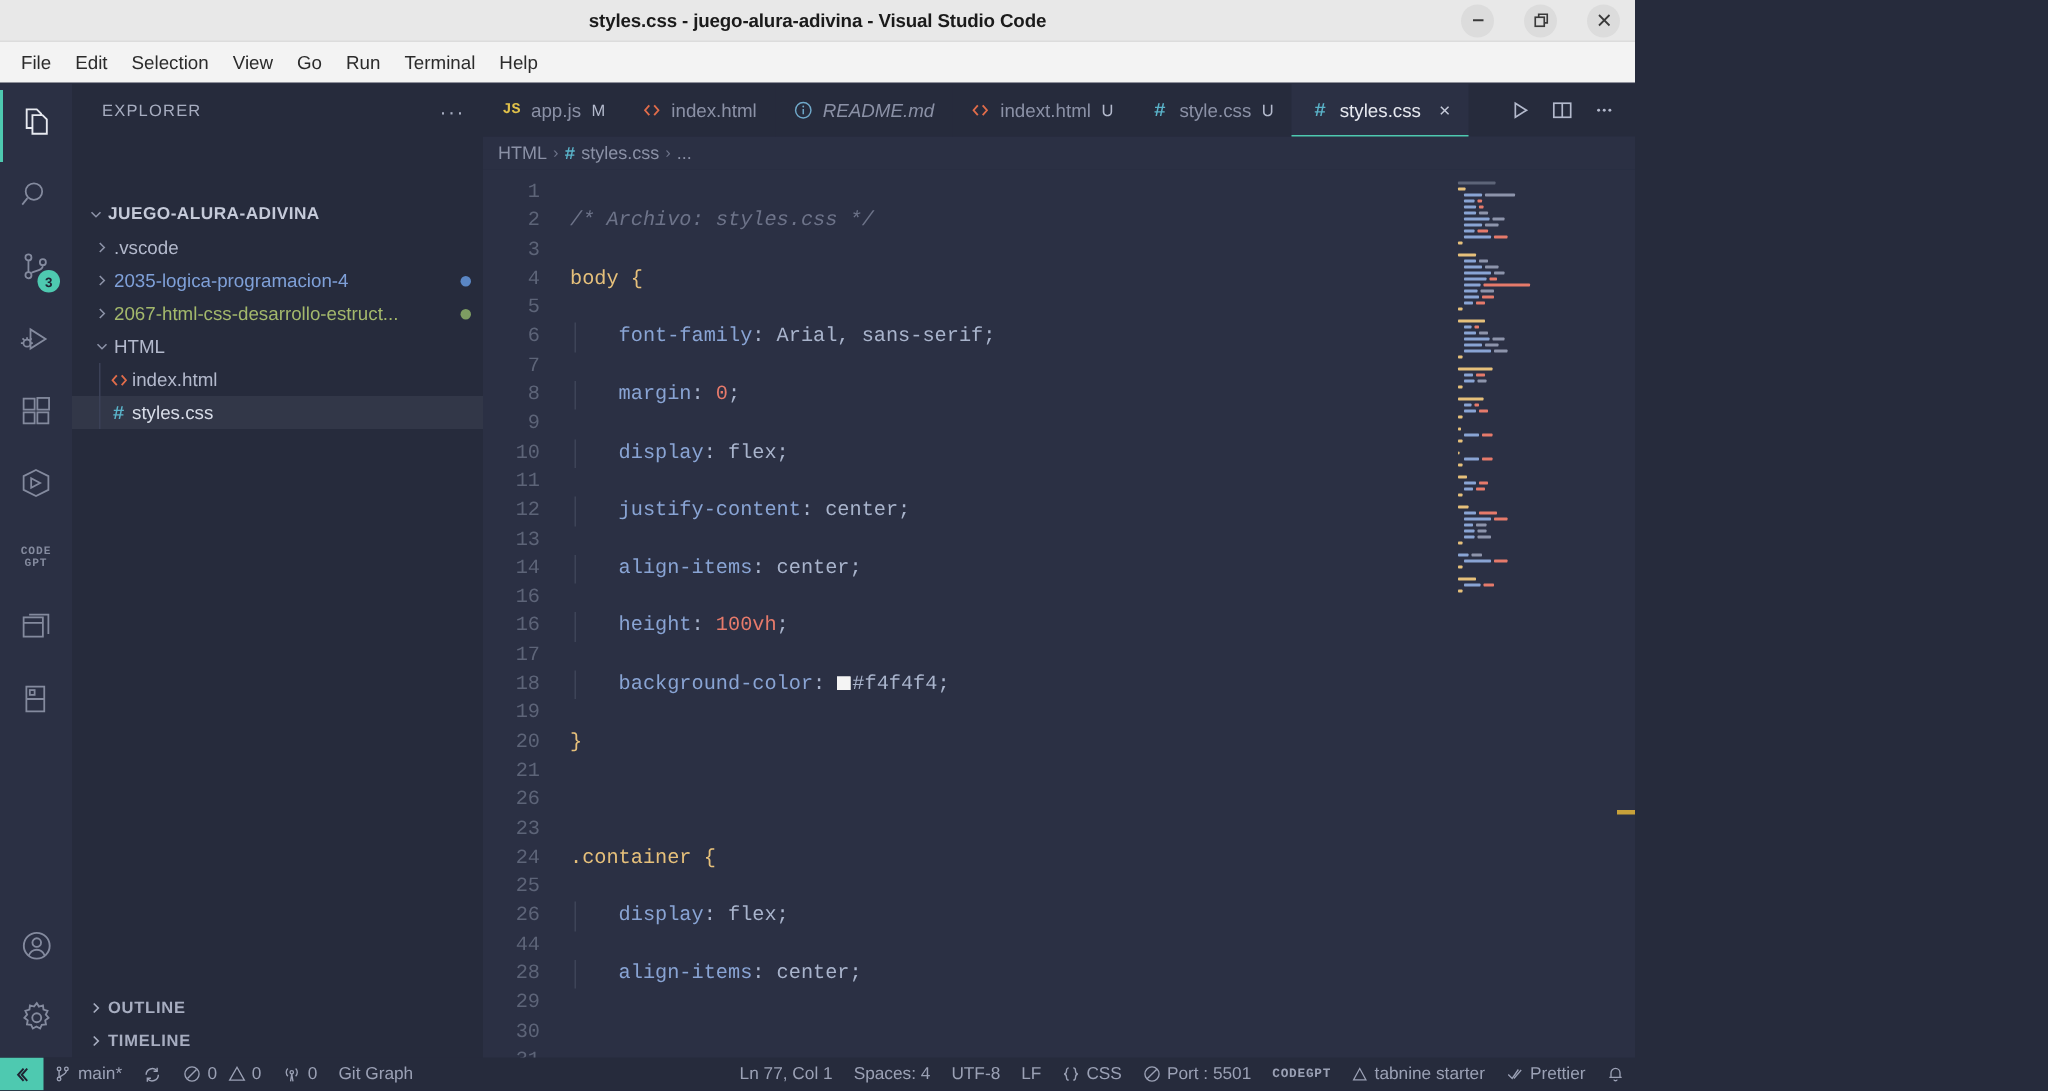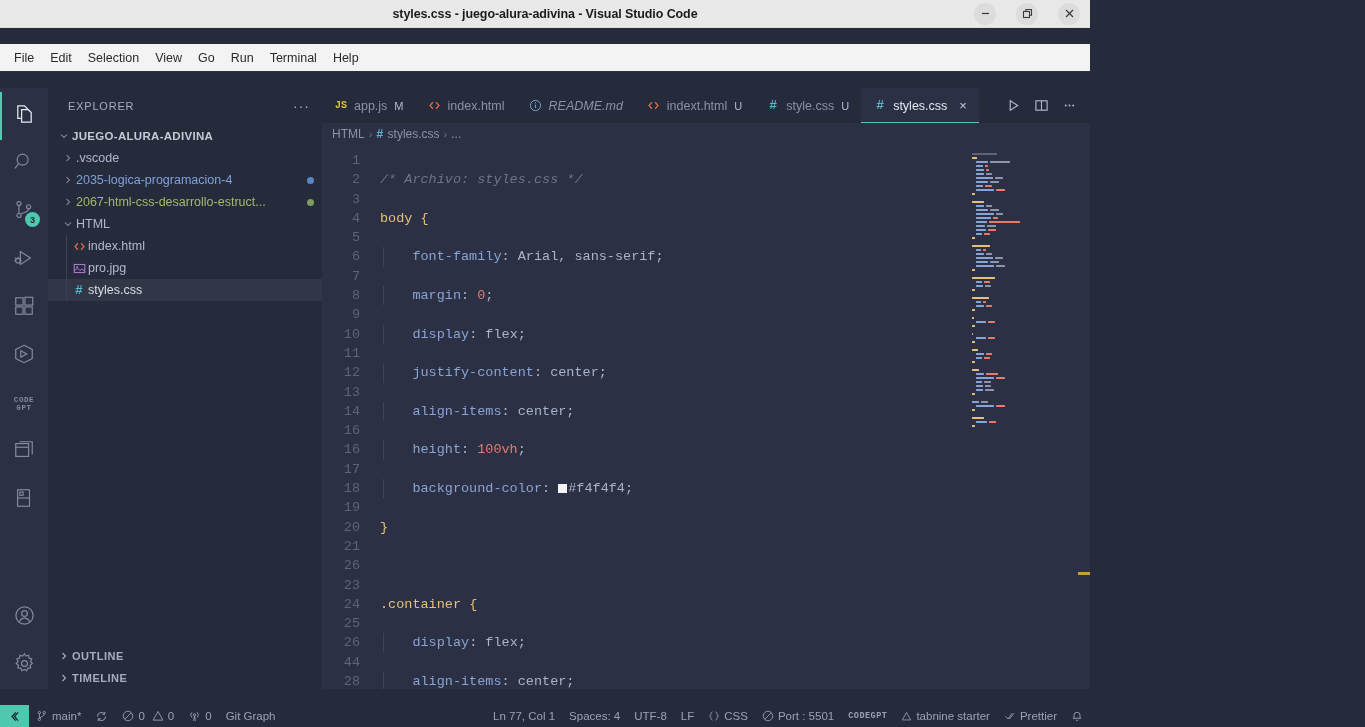--- a/index.html
+++ b/index.html
@@ -2,21 +2,21 @@
 <html><head>
 <meta charset="utf-8">
 <style>
   * { box-sizing: border-box; margin: 0; padding: 0; }
   html, body {
     width: 1365px; height: 727px;
     overflow: hidden;
     font-family: "Liberation Sans", sans-serif;
     background: #262b3c;
   }
-  .app { width: 1090px; height: 727px; display: flex; flex-direction: column; position: relative; gap: 16px; }
+  .app { width: 1090px; height: 727px; display: flex; flex-direction: column; position: relative; }
 
   
   .titlebar {
     height: 28px; background: #e8e8e8; color: #1a1a1a;
     display: flex; align-items: center; position: relative; flex: none;
     border-bottom: 1px solid #dcdcdc;
   }
   .titlebar-title {
     position: absolute; left: 0; right: 0; text-align: center;
     font-size: 12.5px; font-weight: bold; color: #1b1b1b;
@@ -71,21 +71,21 @@
     text-align: center; color: #848a9e; font-family: "Liberation Mono", monospace;
   }
 
   
   .sidebar { width: 274px; background: #262b3c; display: flex; flex-direction: column; flex: none; }
   .sidebar-header {
     height: 35px; display: flex; align-items: center; padding: 0 12px 0 20px;
     font-size: 11px; letter-spacing: 0.8px; color: #a7adc0; font-weight: normal;
   }
   .sidebar-header .dots { margin-left: auto; color: #a7adc0; font-size: 14px; letter-spacing: 1px; line-height: 10px; }
-  .tree { flex: 1; overflow: hidden; padding-top: 2px; }
+  .tree { flex: 1; overflow: hidden; padding-top: 2px; margin-top: 39px; }
   .row {
     height: 22px; display: flex; align-items: center; font-size: 12.5px;
     color: #b3b9cc; padding-right: 8px; position: relative; white-space: nowrap;
   }
   .row.root { font-weight: bold; font-size: 11.5px; letter-spacing: 0.3px; color: #c5cad9; padding-left: 8px; }
   .row.selected { background: #323748; }
   .row .chev { width: 16px; display: flex; align-items: center; justify-content: center; color: #8b91a6; flex: none; }
   .row .ficon { width: 18px; display: flex; align-items: center; justify-content: center; flex: none; }
   .row .lbl { overflow: hidden; text-overflow: ellipsis; }
   .row .gitmark { margin-left: auto; width: 7px; height: 7px; border-radius: 50%; flex: none; }
@@ -382,30 +382,20 @@
         <div class="row indent-2">
           <span class="ficon">
             <svg width="13" height="13" viewBox="0 0 16 16" fill="none" stroke="#e06c4a" stroke-width="1.5">
               <path d="M6 4 L2.5 8 L6 12"></path>
                 <path d="M10 4 L13.5 8 L10 12"></path>
             </svg>
           </span>
           <span class="lbl">index.html</span>
         </div>
 
-        <div class="row indent-2">
-          <span class="ficon">
-            <svg width="13" height="13" viewBox="0 0 16 16" fill="none" stroke="#b07fd8" stroke-width="1.2">
-              <rect x="1.5" y="3" width="13" height="10"></rect>
-              <path d="M1.5 11 L5.5 7.5 L8.5 10.5 L11 8.5 L14.5 11.5"></path>
-              <circle cx="5" cy="6" r="1.1" fill="#b07fd8" stroke="none"></circle>
-            </svg>
-          </span>
-          <span class="lbl">pro.jpg</span>
-        </div>
 
         <div class="row indent-2 selected">
           <span class="ficon">
             <span style="color:#5ab3c9;font-family:'Liberation Mono',monospace;font-size:13px;font-weight:bold;">#</span>
           </span>
           <span class="lbl" style="color:#d8dde8">styles.css</span>
         </div>
       </div>
 
       <div class="sidebar-sections">

